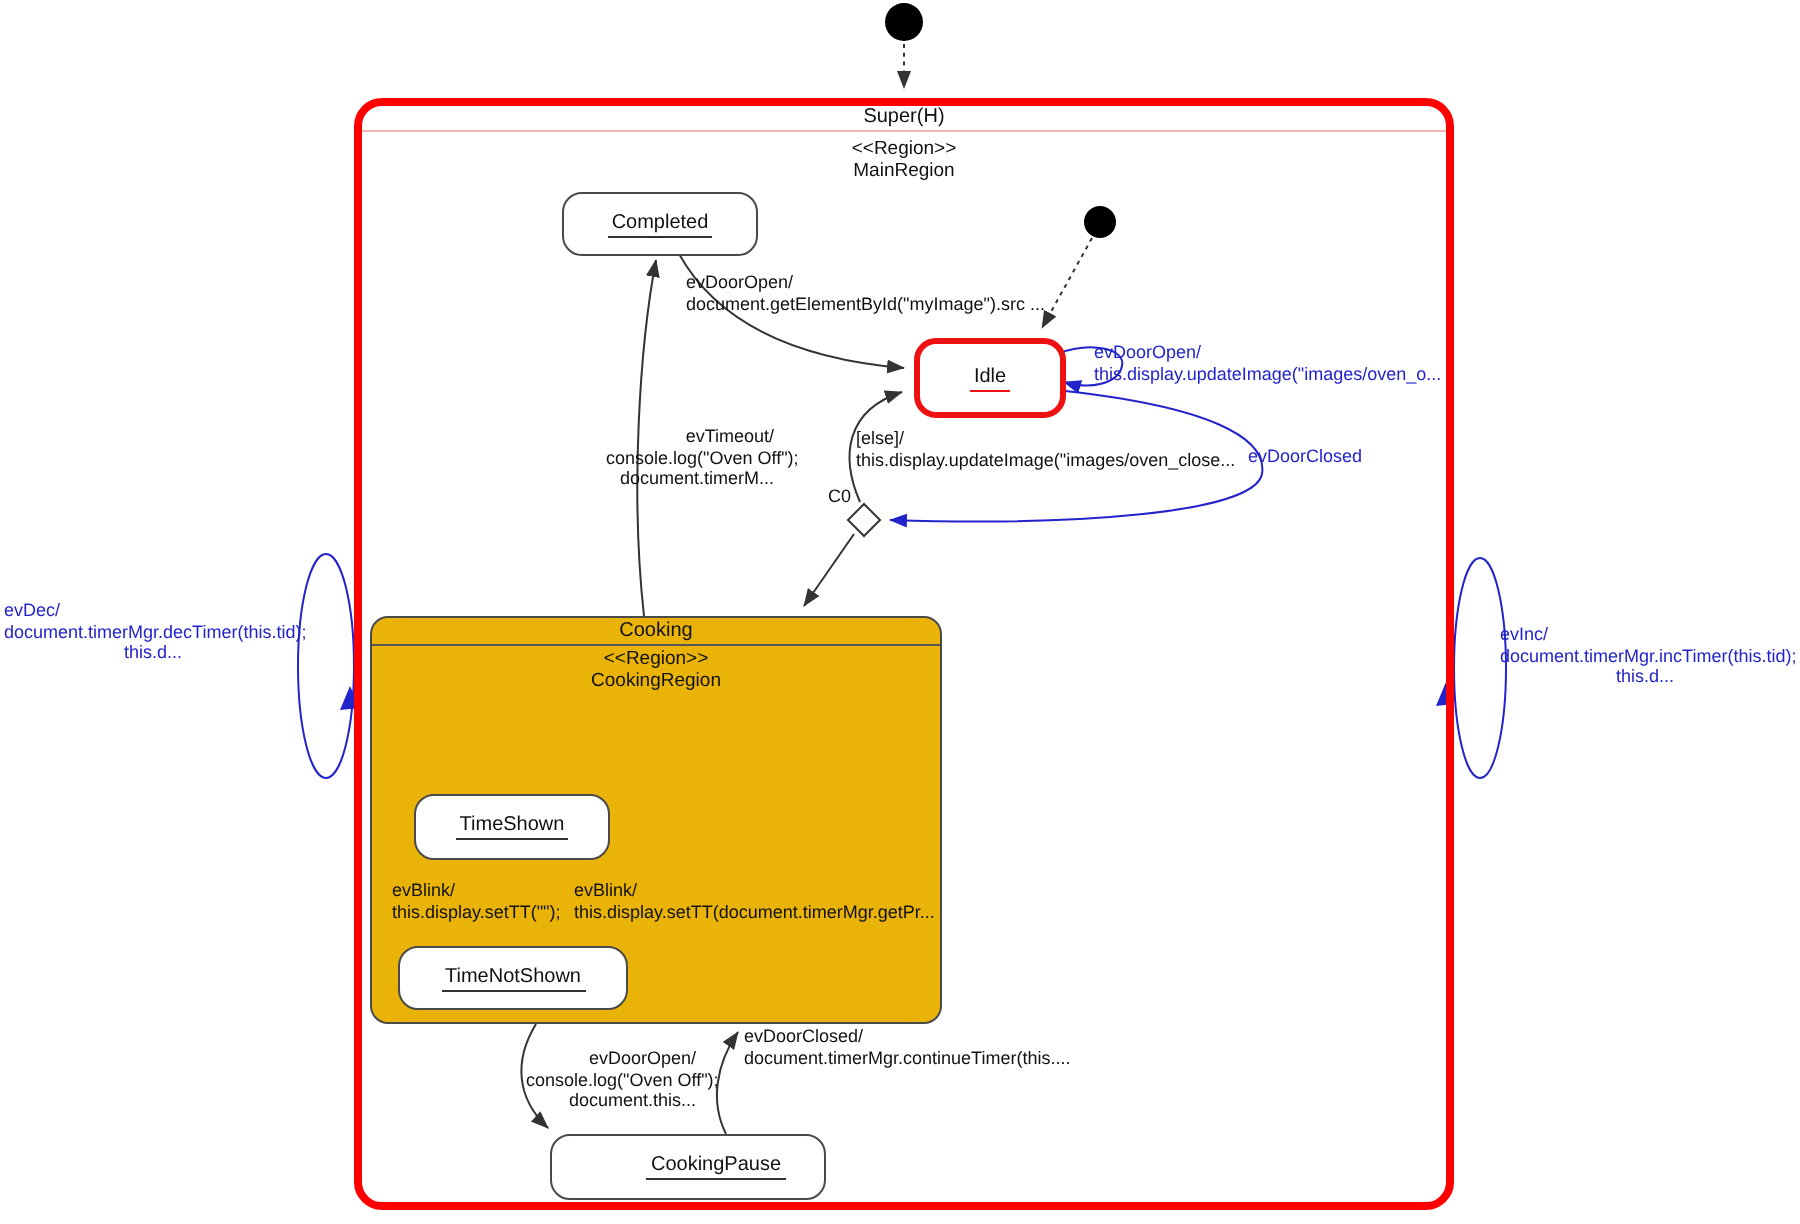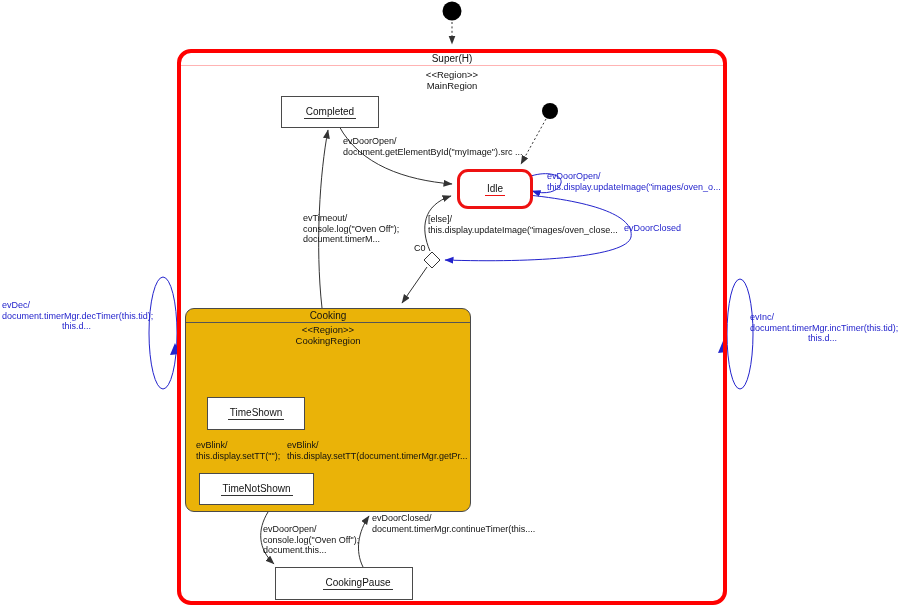--- a/index.html
+++ b/index.html
@@ -1,38 +1,38 @@
 <!DOCTYPE html>
 <html><head>
 <meta charset="utf-8">
 <style>
   html,body{margin:0;padding:0;background:#fff;}
   #canvas{position:relative;width:900px;height:612px;background:#fff;overflow:hidden;
           font-family:"Liberation Sans",sans-serif;color:#111;}
   #edges{position:absolute;left:0;top:0;z-index:1;}
   
-  .state{position:absolute;z-index:2;background:#fff;border:1.3px solid #4a4a4a;border-radius:0;
+  .state{position:absolute;z-index:2;background:#fff;border:1.3px solid #4a4a4a;border-radius:10px;
          display:flex;align-items:center;justify-content:center;font-size:10px;}
   .state .nm{display:inline-block;border-bottom:1px solid #333;padding:0 2px 1px 2px;}
   .state.hl{border:3.5px solid #ee1111;border-radius:11px;}
   .state.hl .nm{border-bottom:1px solid #ee1111;}
   
   .composite{position:absolute;z-index:2;background:transparent;border-radius:12px;}
   #super{left:177px;top:49px;width:550px;height:556px;border:4px solid #ff0000;border-radius:14px;box-sizing:border-box;}
   #super .titleline{position:absolute;left:0;right:0;top:12px;height:1px;background:#ffb3b3;}
   #super .title{position:absolute;left:0;right:0;top:0;text-align:center;font-size:10px;line-height:12px;}
   #super .stereo{position:absolute;left:0;right:0;top:16px;text-align:center;font-size:9.5px;line-height:11px;}
   #cooking{left:185px;top:308px;width:286px;height:204px;border:1.3px solid #4a4a4a;border-radius:9px;box-sizing:border-box;background:#eab308;}
   #cooking .titleline{position:absolute;left:0;right:0;top:13px;height:1px;background:#555;}
   #cooking .title{position:absolute;left:0;right:0;top:1px;text-align:center;font-size:10px;line-height:12px;}
   #cooking .stereo{position:absolute;left:0;right:0;top:16px;text-align:center;font-size:9.5px;line-height:10.5px;}
   
   .lbl{position:absolute;z-index:3;font-size:9px;line-height:10.6px;white-space:nowrap;color:#111;}
   .lbl.blue{color:#2323cc;}
-  .lbl.ctr{text-align:left;white-space:normal;}
+  .lbl.ctr{text-align:right;white-space:normal;}
   .ind97{padding-left:97px;}
   .ind60{padding-left:60px;}
   .ind58{padding-left:58px;}
 </style>
 </head>
 <body>
 
 <div id="canvas">
 
   <svg id="edges" width="900" height="612" viewBox="0 0 900 612">

